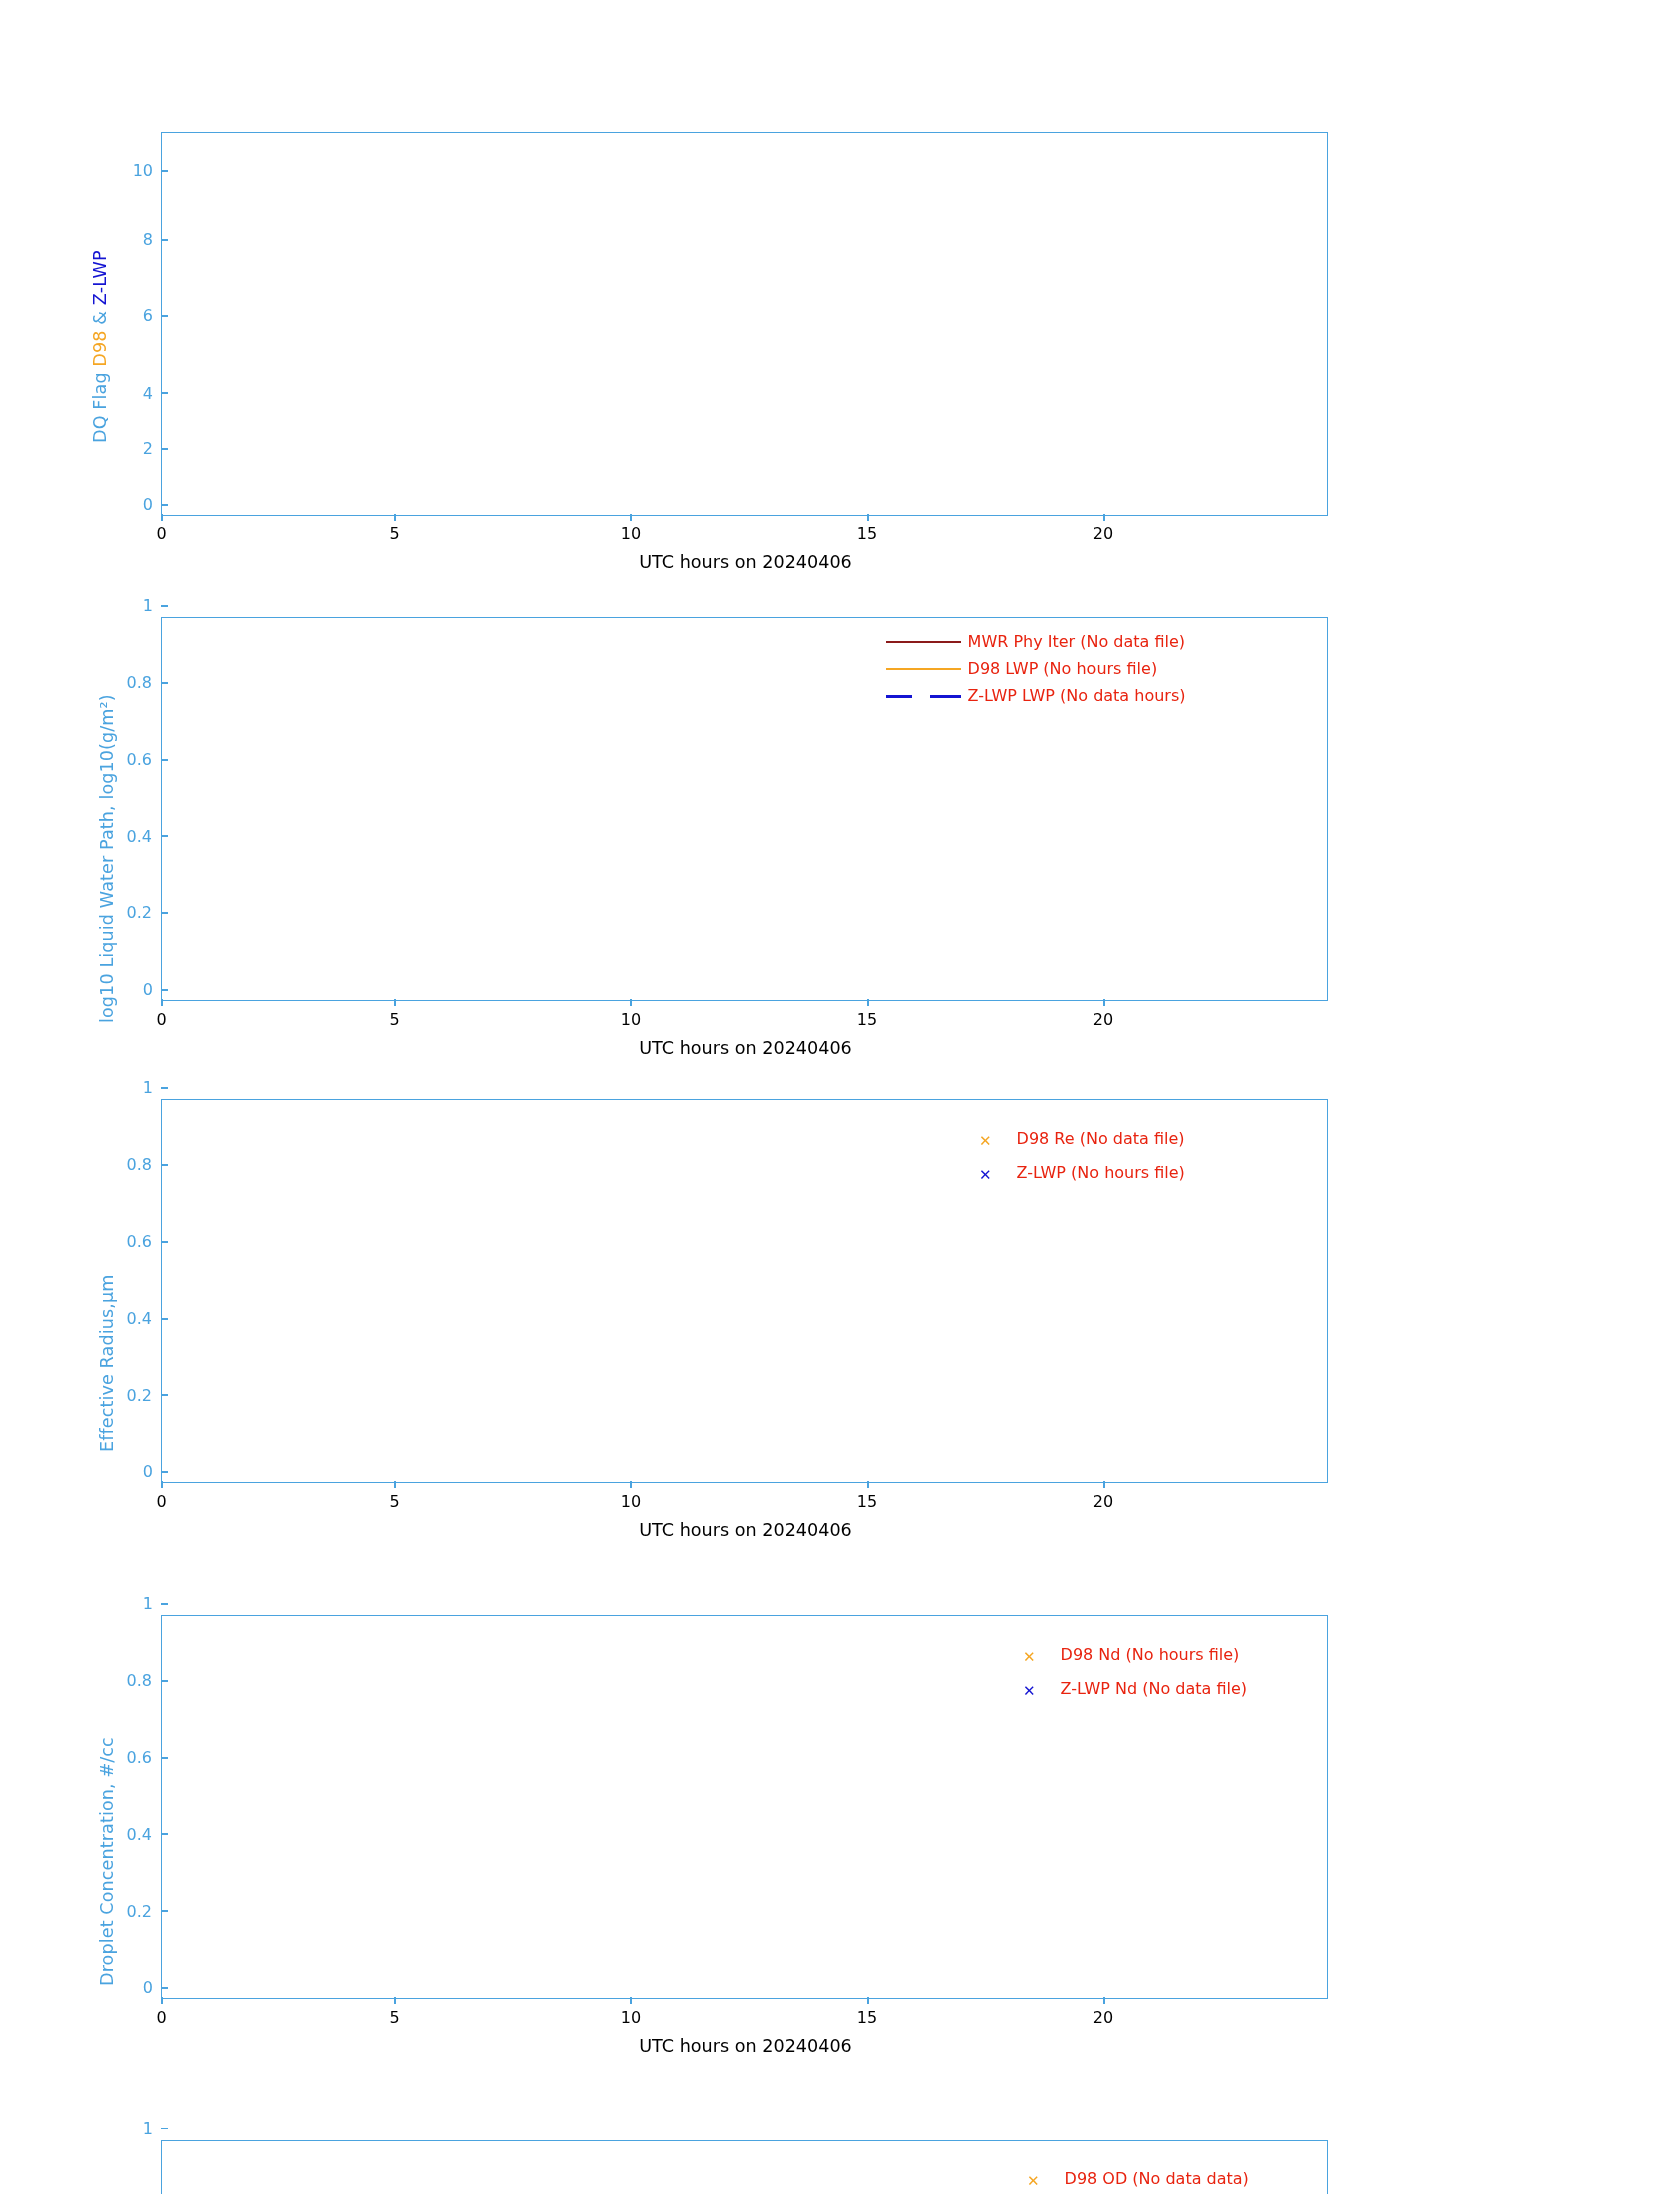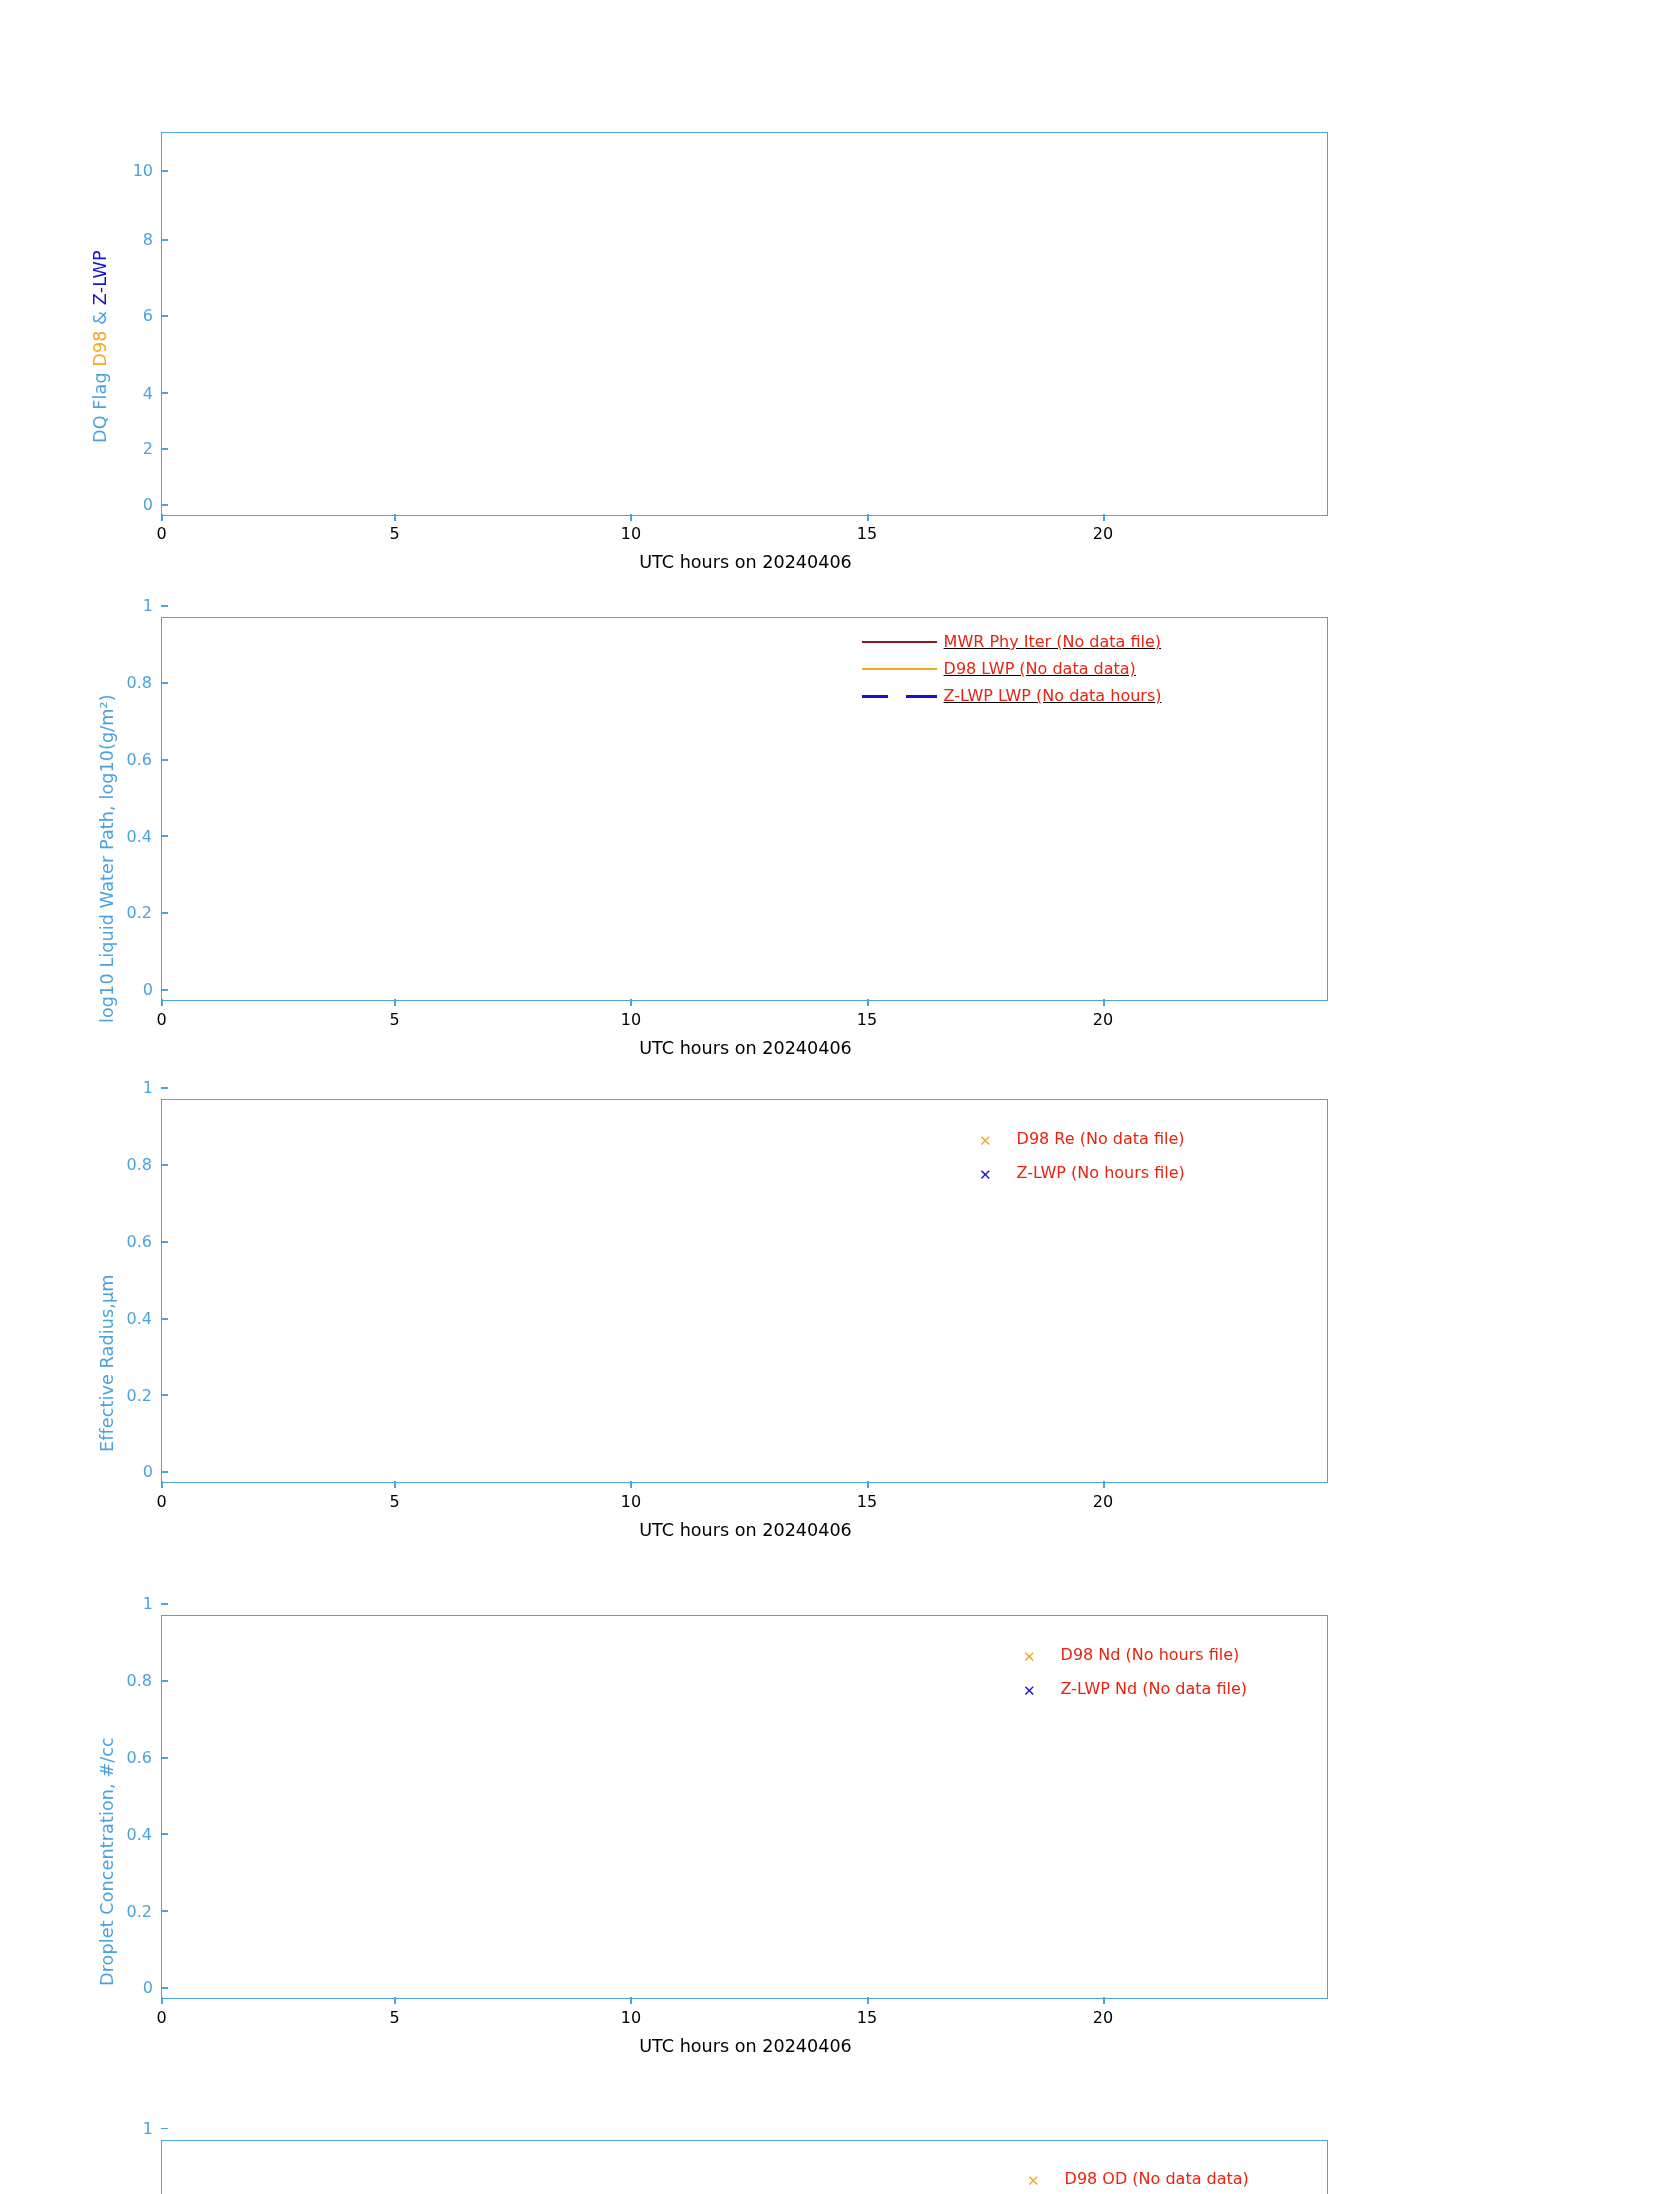--- a/index.html
+++ b/index.html
@@ -223,32 +223,32 @@
     <div class="tick-mark-x" style="left:630px;top:415px;"></div>
 
     <div class="xtick" style="left:843px;top:426px;width:48px;">15</div>
     <div class="tick-mark-x" style="left:867px;top:415px;"></div>
 
     <div class="xtick" style="left:1079px;top:426px;width:48px;">20</div>
     <div class="tick-mark-x" style="left:1103px;top:415px;"></div>
 
     <div class="xlabel" style="left:504px;top:454px;width:483px;">UTC hours on 20240406</div>
 
-    <div class="legend" style="left:858px;top:44px;text-decoration:underline;">
+    <div class="legend" style="left:882px;top:44px;">
       <div class="legend-row">
         <span class="legend-sample">
           <span class="legend-line" style="background:#8b1a1a;"></span>
         </span>
         <span class="legend-text">MWR Phy Iter (No data file)</span>
       </div>
       <div class="legend-row">
         <span class="legend-sample">
           <span class="legend-line" style="background:#f5a623;"></span>
         </span>
-        <span class="legend-text">D98 LWP (No data data)</span>
+        <span class="legend-text">D98 LWP (No hours file)</span>
       </div>
       <div class="legend-row">
         <span class="legend-sample">
           <span class="legend-line" style="background:#1414d2;left:4.4px;width:26px;height:3.1px;"></span>
           <span class="legend-line" style="background:#1414d2;left:48px;width:31px;height:3.1px;"></span>
         </span>
         <span class="legend-text">Z-LWP LWP (No data hours)</span>
       </div>
     </div>
   </div>

